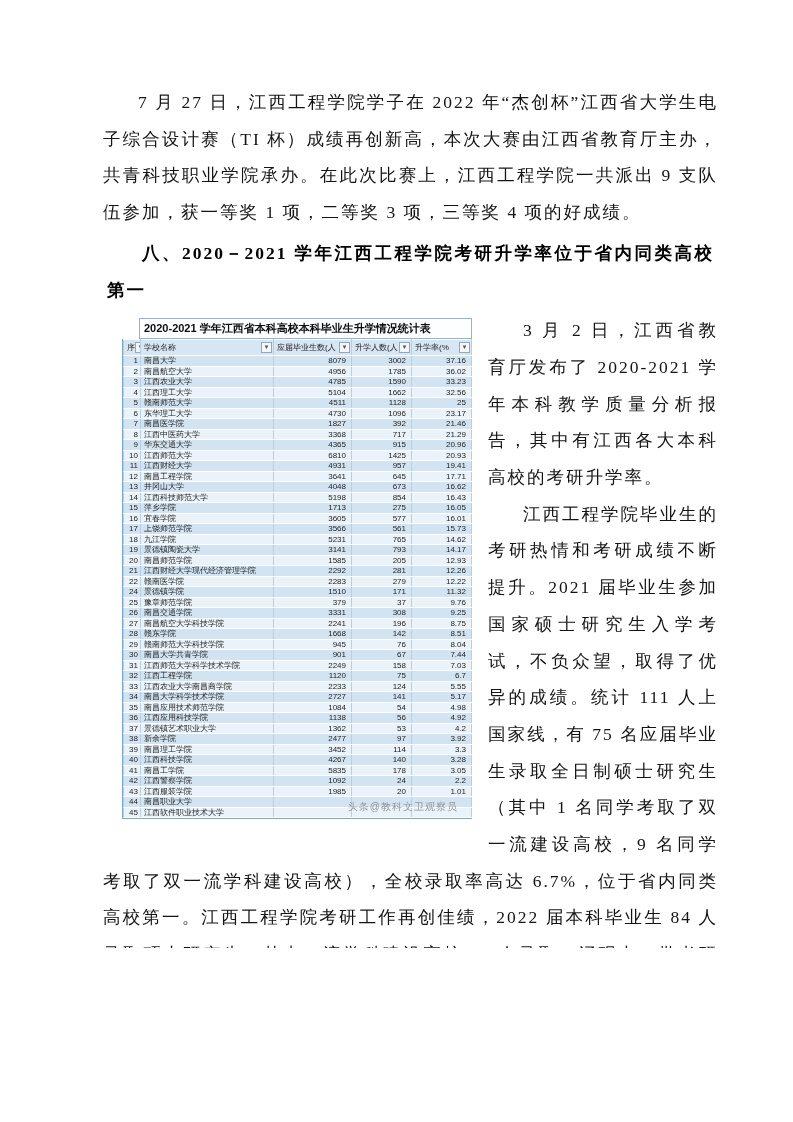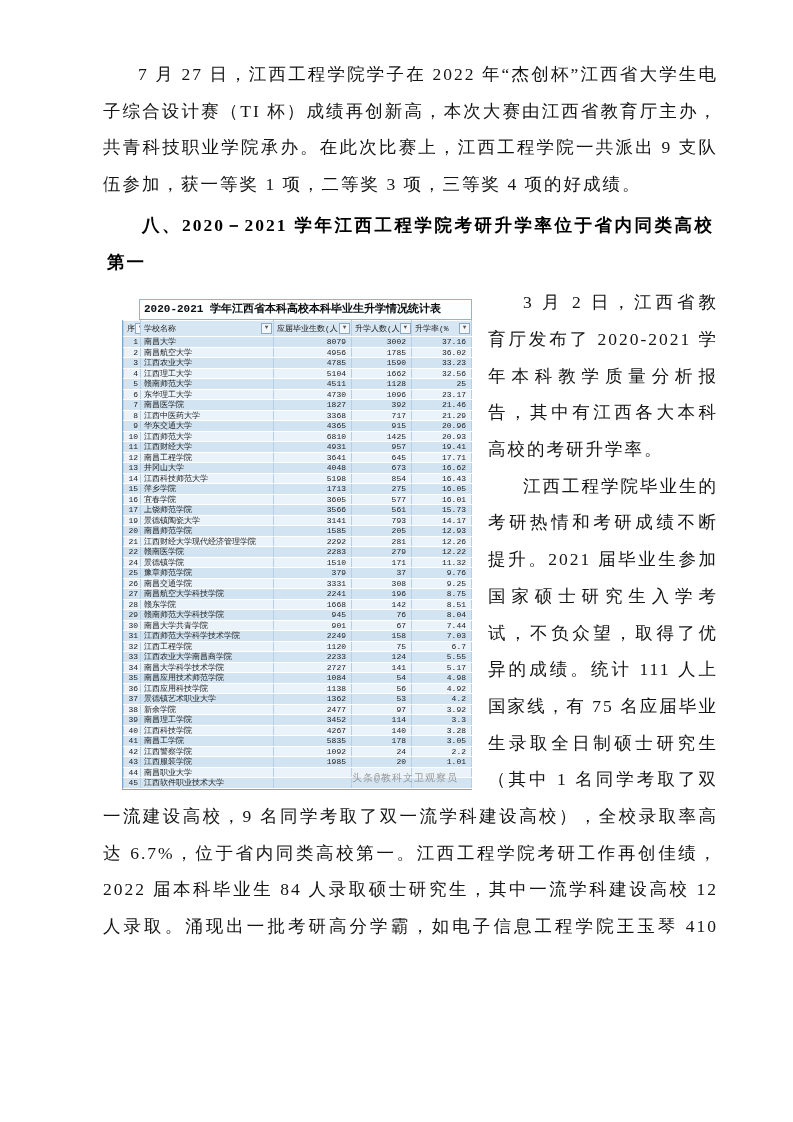--- a/index.html
+++ b/index.html
@@ -1,21 +1,21 @@
 <!DOCTYPE html>
 <html><head>
 <meta charset="utf-8">
 <style>
   html,body { margin:0; padding:0; background:#ffffff; }
   .page {
     position:relative;
     width:793px; height:948px;
     box-sizing:border-box;
     background:#ffffff;
-    padding:56px 75px 0 103px;
+    padding:84px 75px 0 103px;
     font-family:"Liberation Serif","DejaVu Serif",serif;
     font-size:17.5px;
     color:#141414;
     overflow:hidden;
   }
   p.body-text {
     margin:0;
     line-height:36.7px;
     letter-spacing:2px;
     text-align:justify;
@@ -31,23 +31,23 @@
     text-align:justify;
     text-indent:2em;
     color:#000;
   }
   .content-flow::after { content:""; display:block; clear:both; }
 
   
   .table-figure {
     float:left;
     width:350px;
-    margin:15px 16px 8px 19px;
+    margin:6px 16px 8px 19px;
     position:relative;
-    font-family:Liberation Mono, monospace;
+    font-family:Liberation Sans, sans-serif;
     letter-spacing:0;
     text-indent:0;
   }
   .tbl-title-row { display:flex; height:21px; }
   .tbl-title-spacer { width:17px; }
   .tbl-title {
     flex:1;
     box-sizing:border-box;
     border:1px solid #8fb4d6;
     background:#fcfeff;
@@ -297,20 +297,27 @@
                 <td>16.01</td>
               </tr>
               <tr>
                 <td>17</td>
                 <td>上饶师范学院</td>
                 <td>3566</td>
                 <td>561</td>
                 <td>15.73</td>
               </tr>
               <tr>
+                <td>18</td>
+                <td>九江学院</td>
+                <td>5231</td>
+                <td>765</td>
+                <td>14.62</td>
+              </tr>
+              <tr>
                 <td>19</td>
                 <td>景德镇陶瓷大学</td>
                 <td>3141</td>
                 <td>793</td>
                 <td>14.17</td>
               </tr>
               <tr>
                 <td>20</td>
                 <td>南昌师范学院</td>
                 <td>1585</td>

